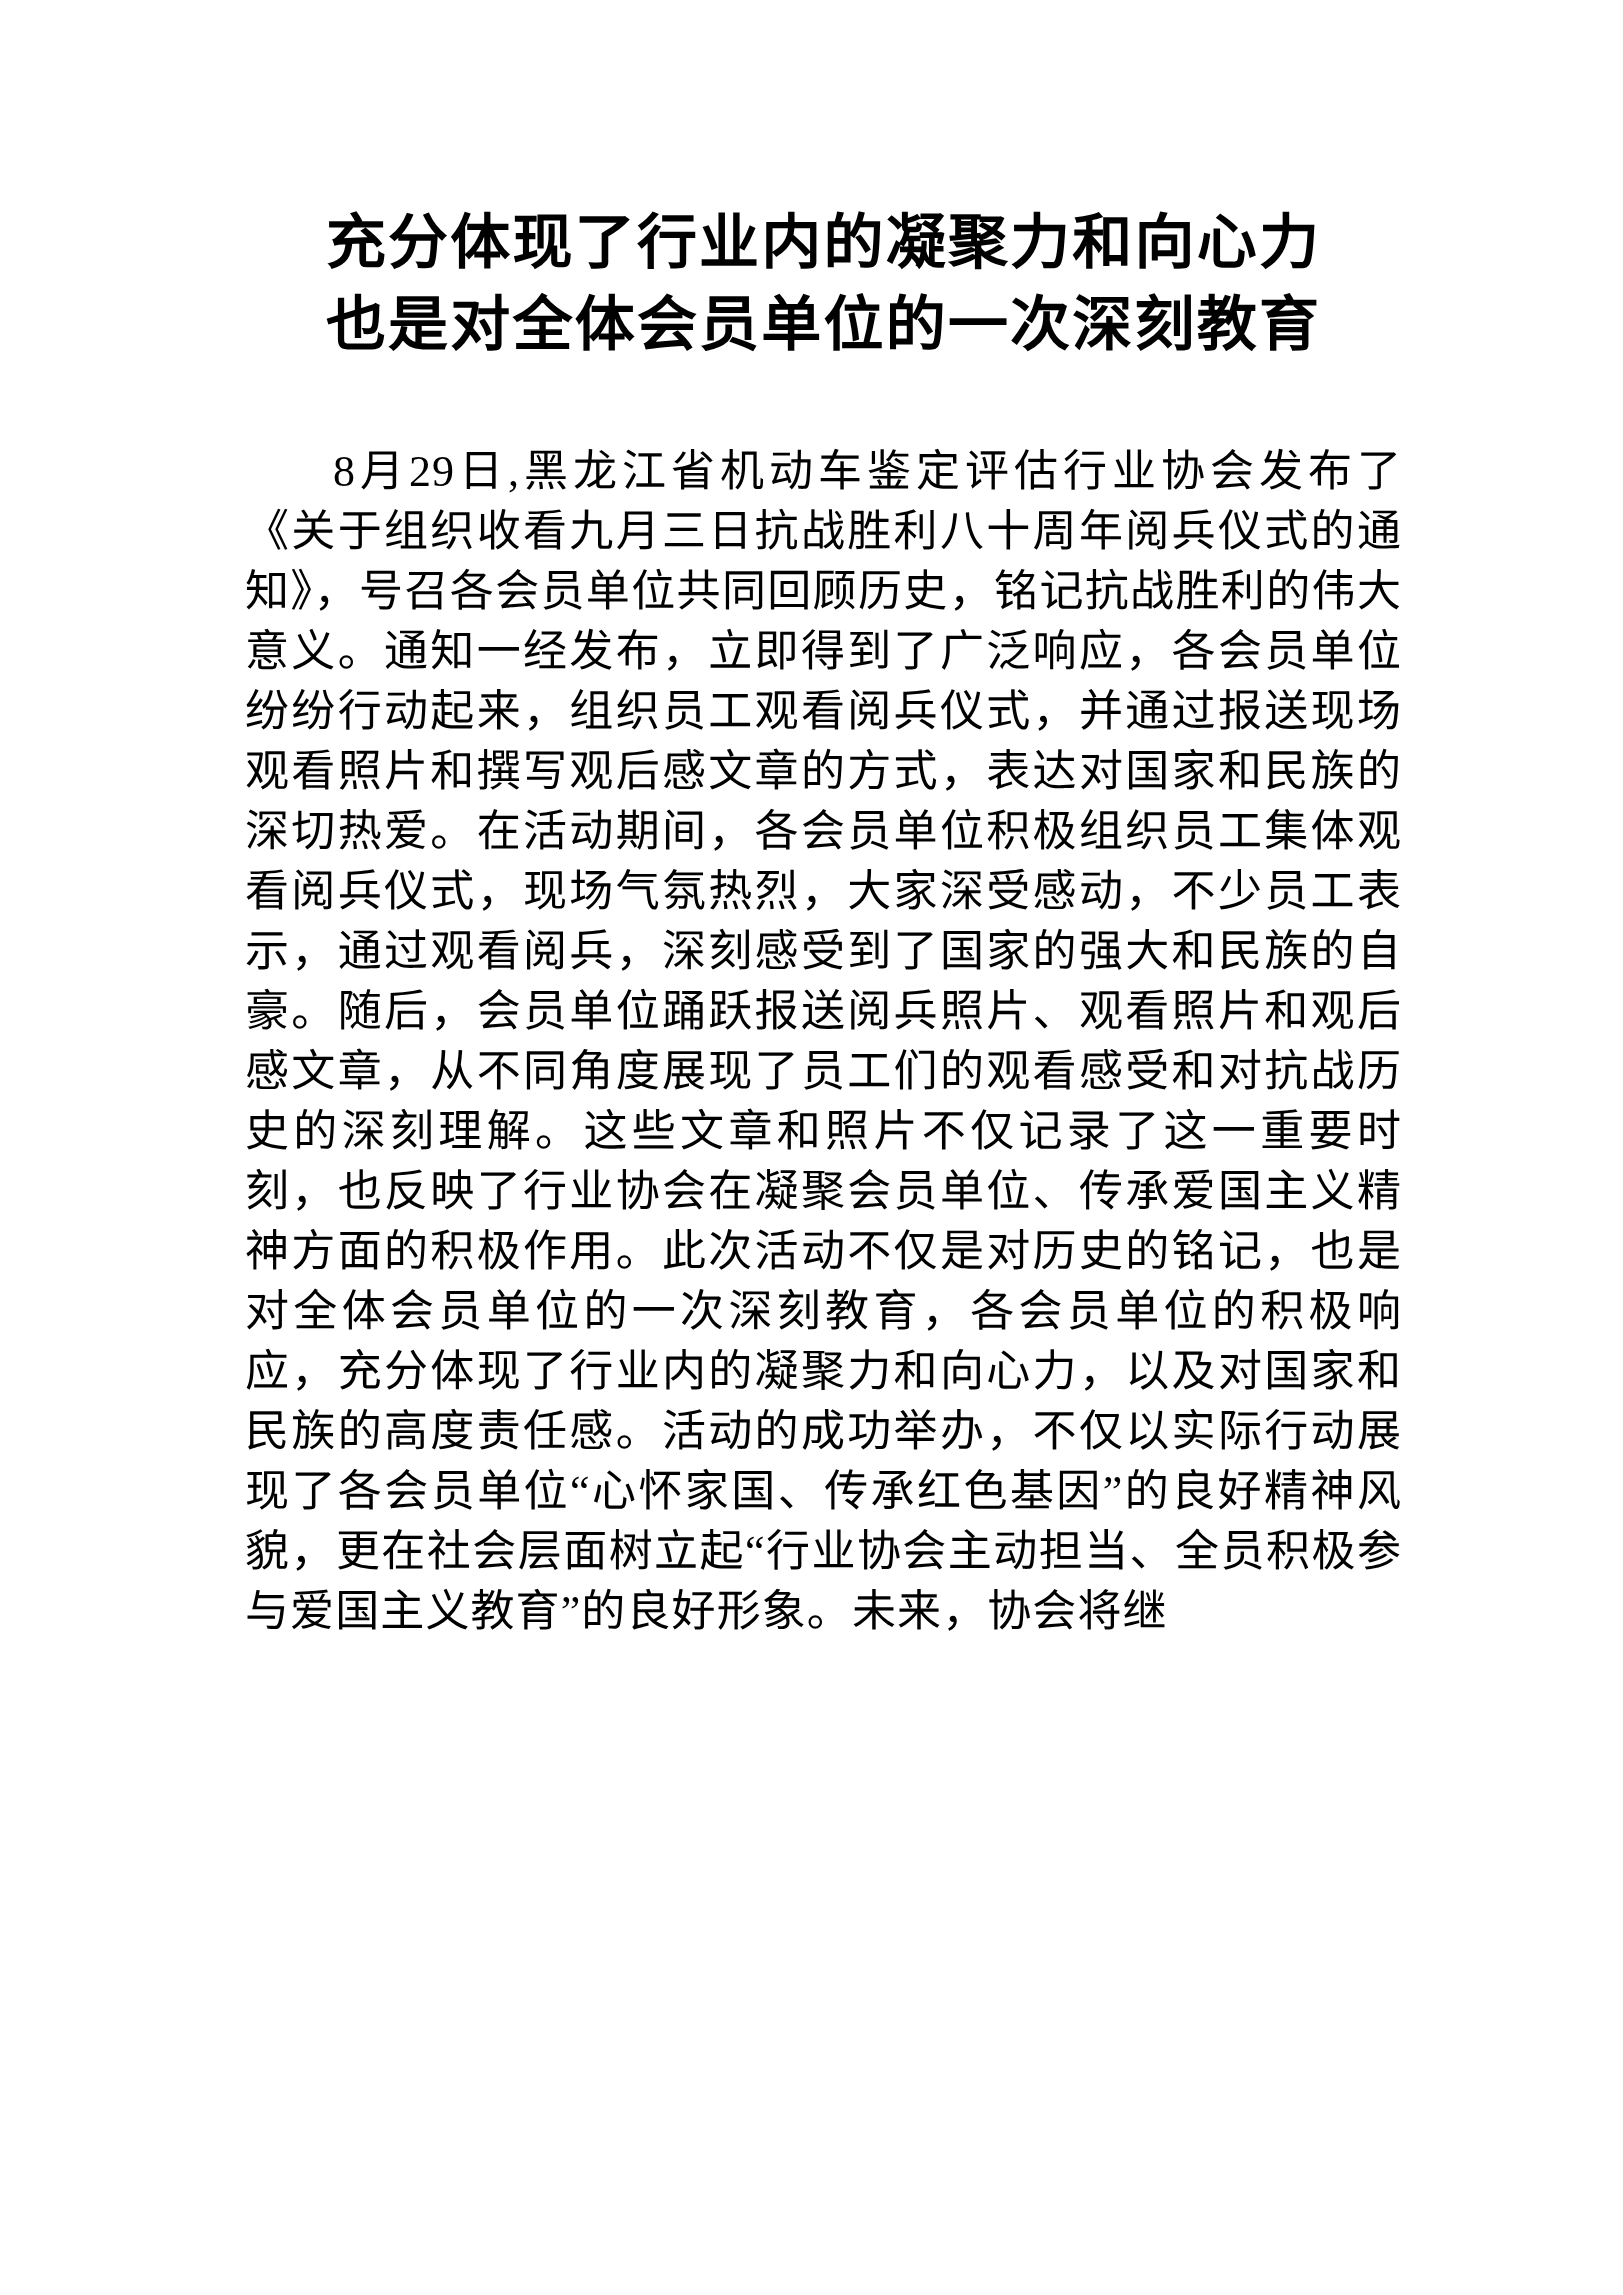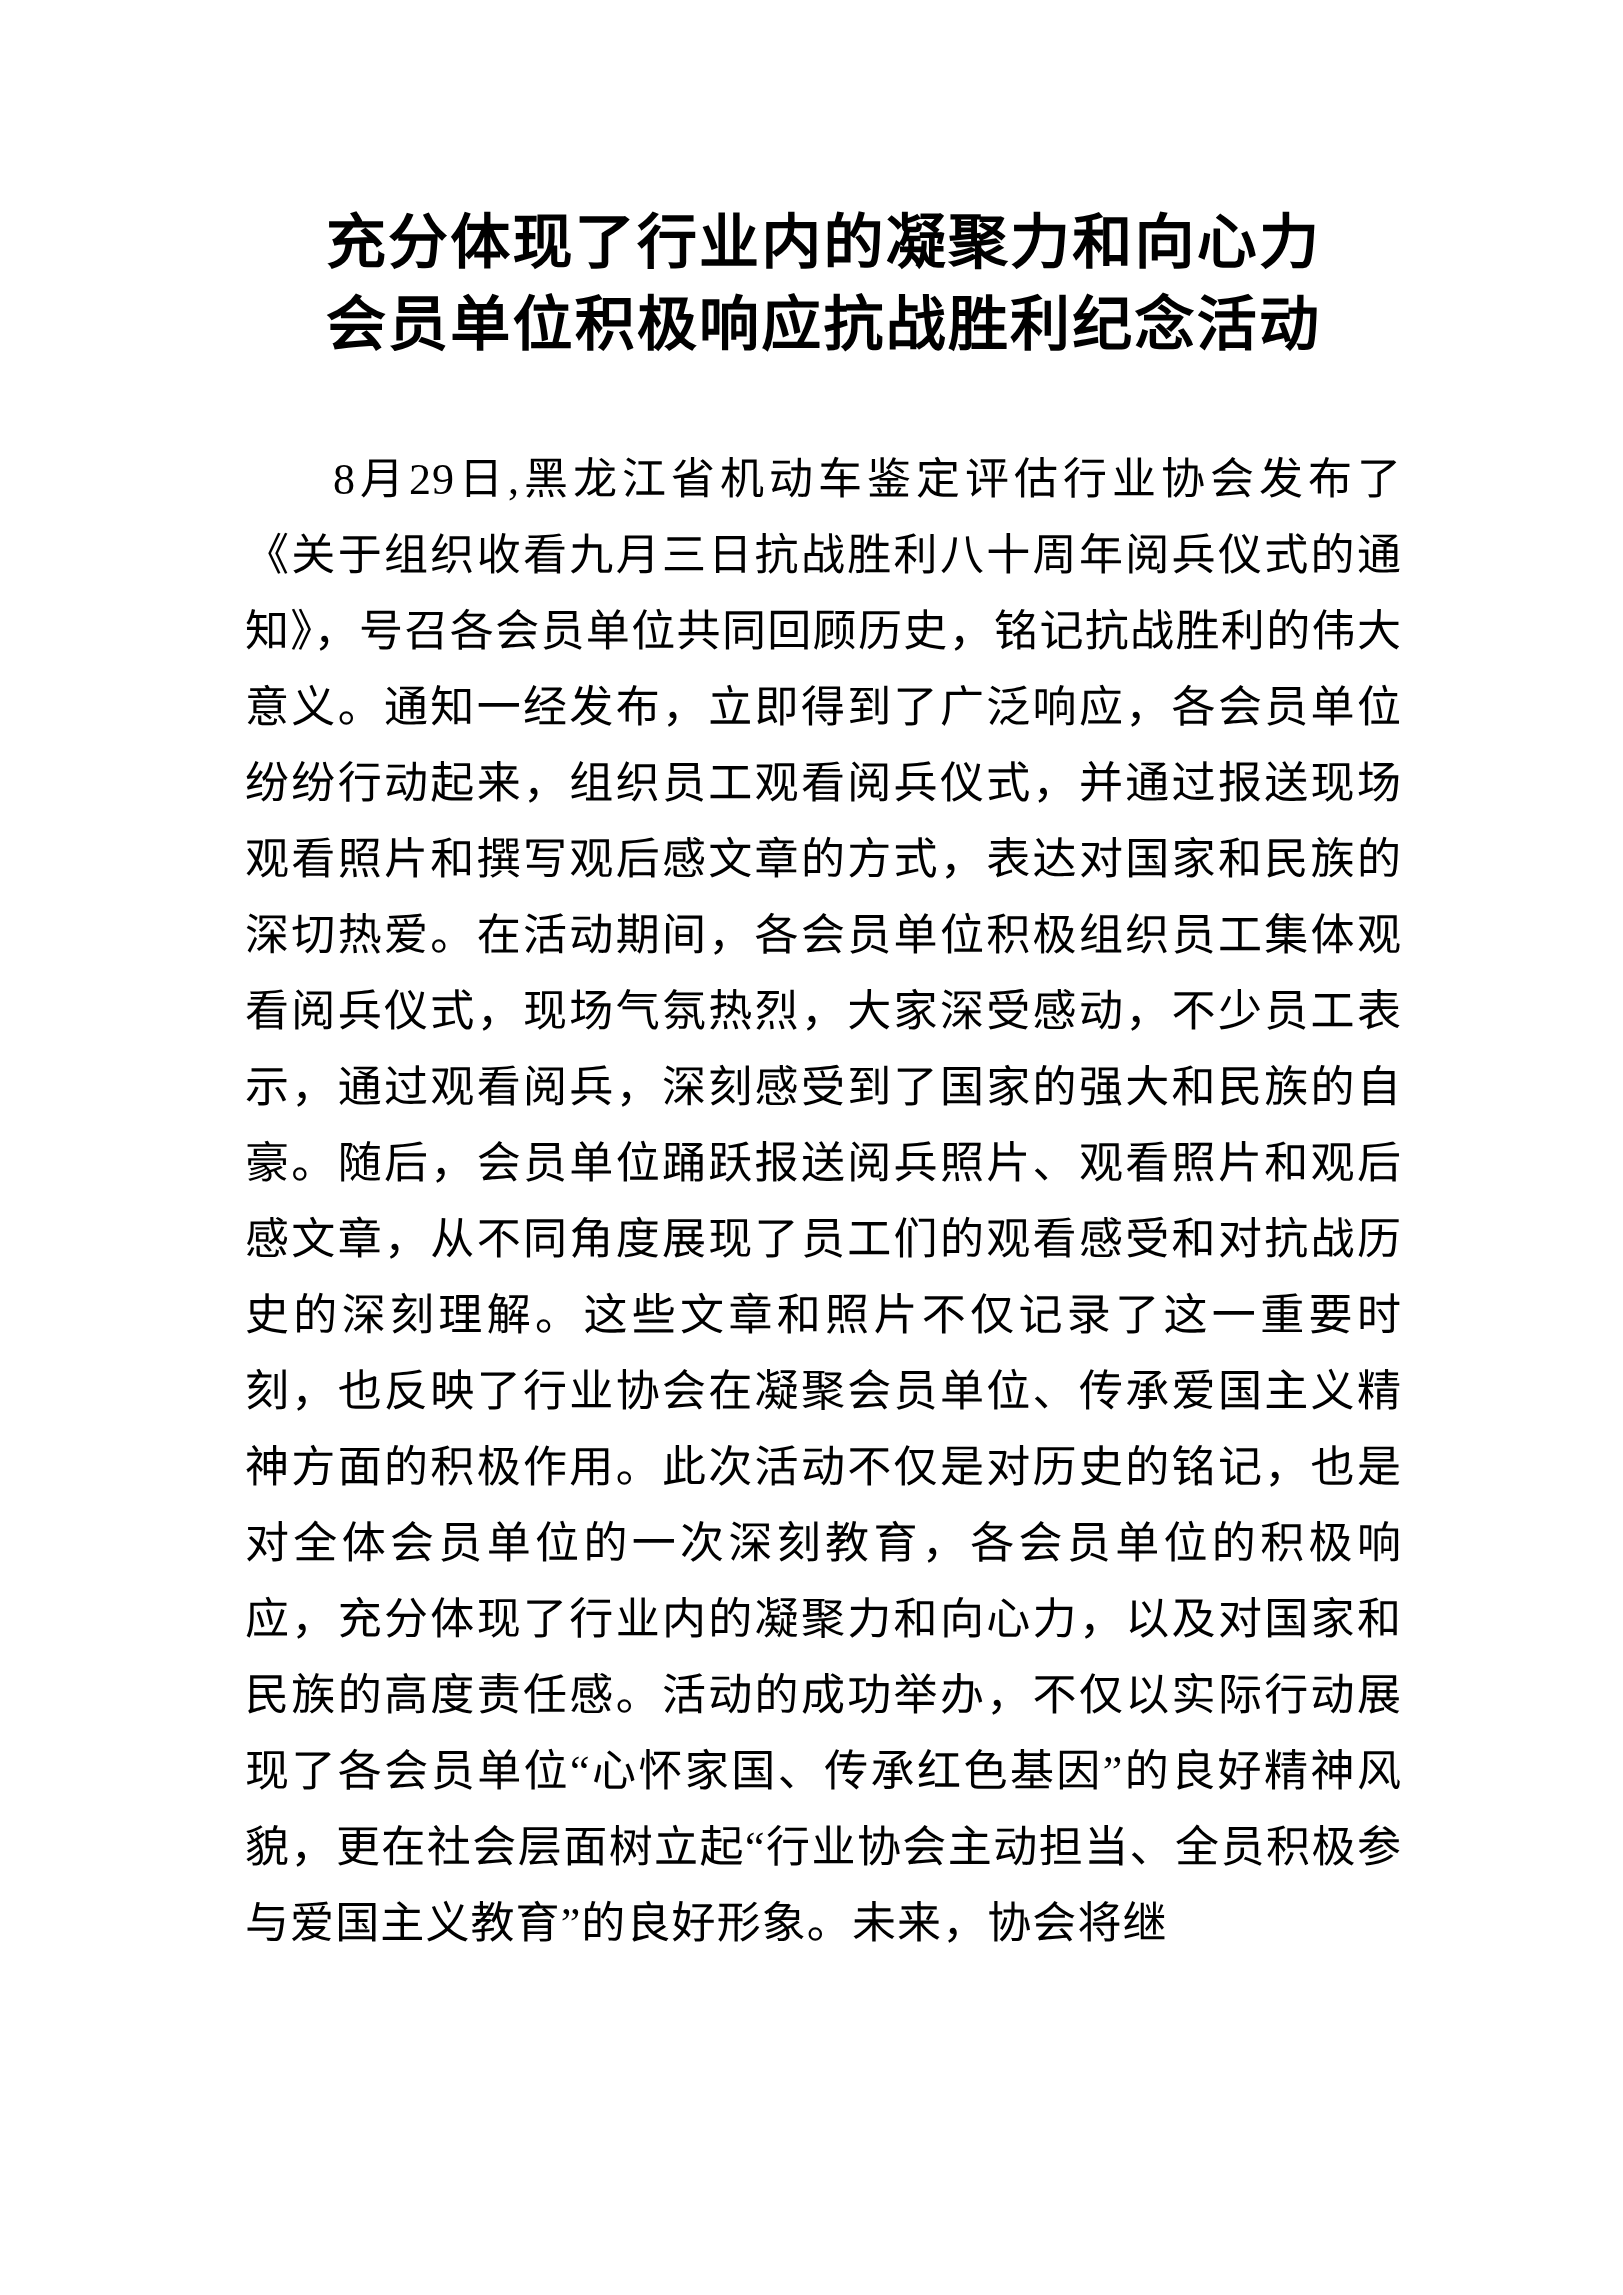--- a/index.html
+++ b/index.html
@@ -25,33 +25,33 @@
       font-size: 60px;
       line-height: 82px;
       letter-spacing: 2.2px;
     }
     .title-line {
       white-space: nowrap;
     }
     .body-text {
       margin: 76px 0 0 0;
       font-size: 44px;
-      line-height: 76px;
+      line-height: 60px;
       letter-spacing: 1.1px;
       text-align: justify;
       text-justify: inter-ideograph;
       text-indent: 2em;
       word-break: break-all;
     }
   </style>
 </head>
 <body>
 
 <div class="page">
   <div class="content">
     <div class="doc-title">
       <div class="title-line">充分体现了行业内的凝聚力和向心力</div>
-      <div class="title-line">会员单位积极响应抗战胜利纪念活动</div>
+      <div class="title-line">也是对全体会员单位的一次深刻教育</div>
     </div>
     <p class="body-text">8月29日,黑龙江省机动车鉴定评估行业协会发布了《关于组织收看九月三日抗战胜利八十周年阅兵仪式的通知》，号召各会员单位共同回顾历史，铭记抗战胜利的伟大意义。通知一经发布，立即得到了广泛响应，各会员单位纷纷行动起来，组织员工观看阅兵仪式，并通过报送现场观看照片和撰写观后感文章的方式，表达对国家和民族的深切热爱。在活动期间，各会员单位积极组织员工集体观看阅兵仪式，现场气氛热烈，大家深受感动，不少员工表示，通过观看阅兵，深刻感受到了国家的强大和民族的自豪。随后，会员单位踊跃报送阅兵照片、观看照片和观后感文章，从不同角度展现了员工们的观看感受和对抗战历史的深刻理解。这些文章和照片不仅记录了这一重要时刻，也反映了行业协会在凝聚会员单位、传承爱国主义精神方面的积极作用。此次活动不仅是对历史的铭记，也是对全体会员单位的一次深刻教育，各会员单位的积极响应，充分体现了行业内的凝聚力和向心力，以及对国家和民族的高度责任感。活动的成功举办，不仅以实际行动展现了各会员单位“心怀家国、传承红色基因”的良好精神风貌，更在社会层面树立起“行业协会主动担当、全员积极参与爱国主义教育”的良好形象。未来，协会将继</p>
   </div>
 </div>
 
 
 </body></html>

